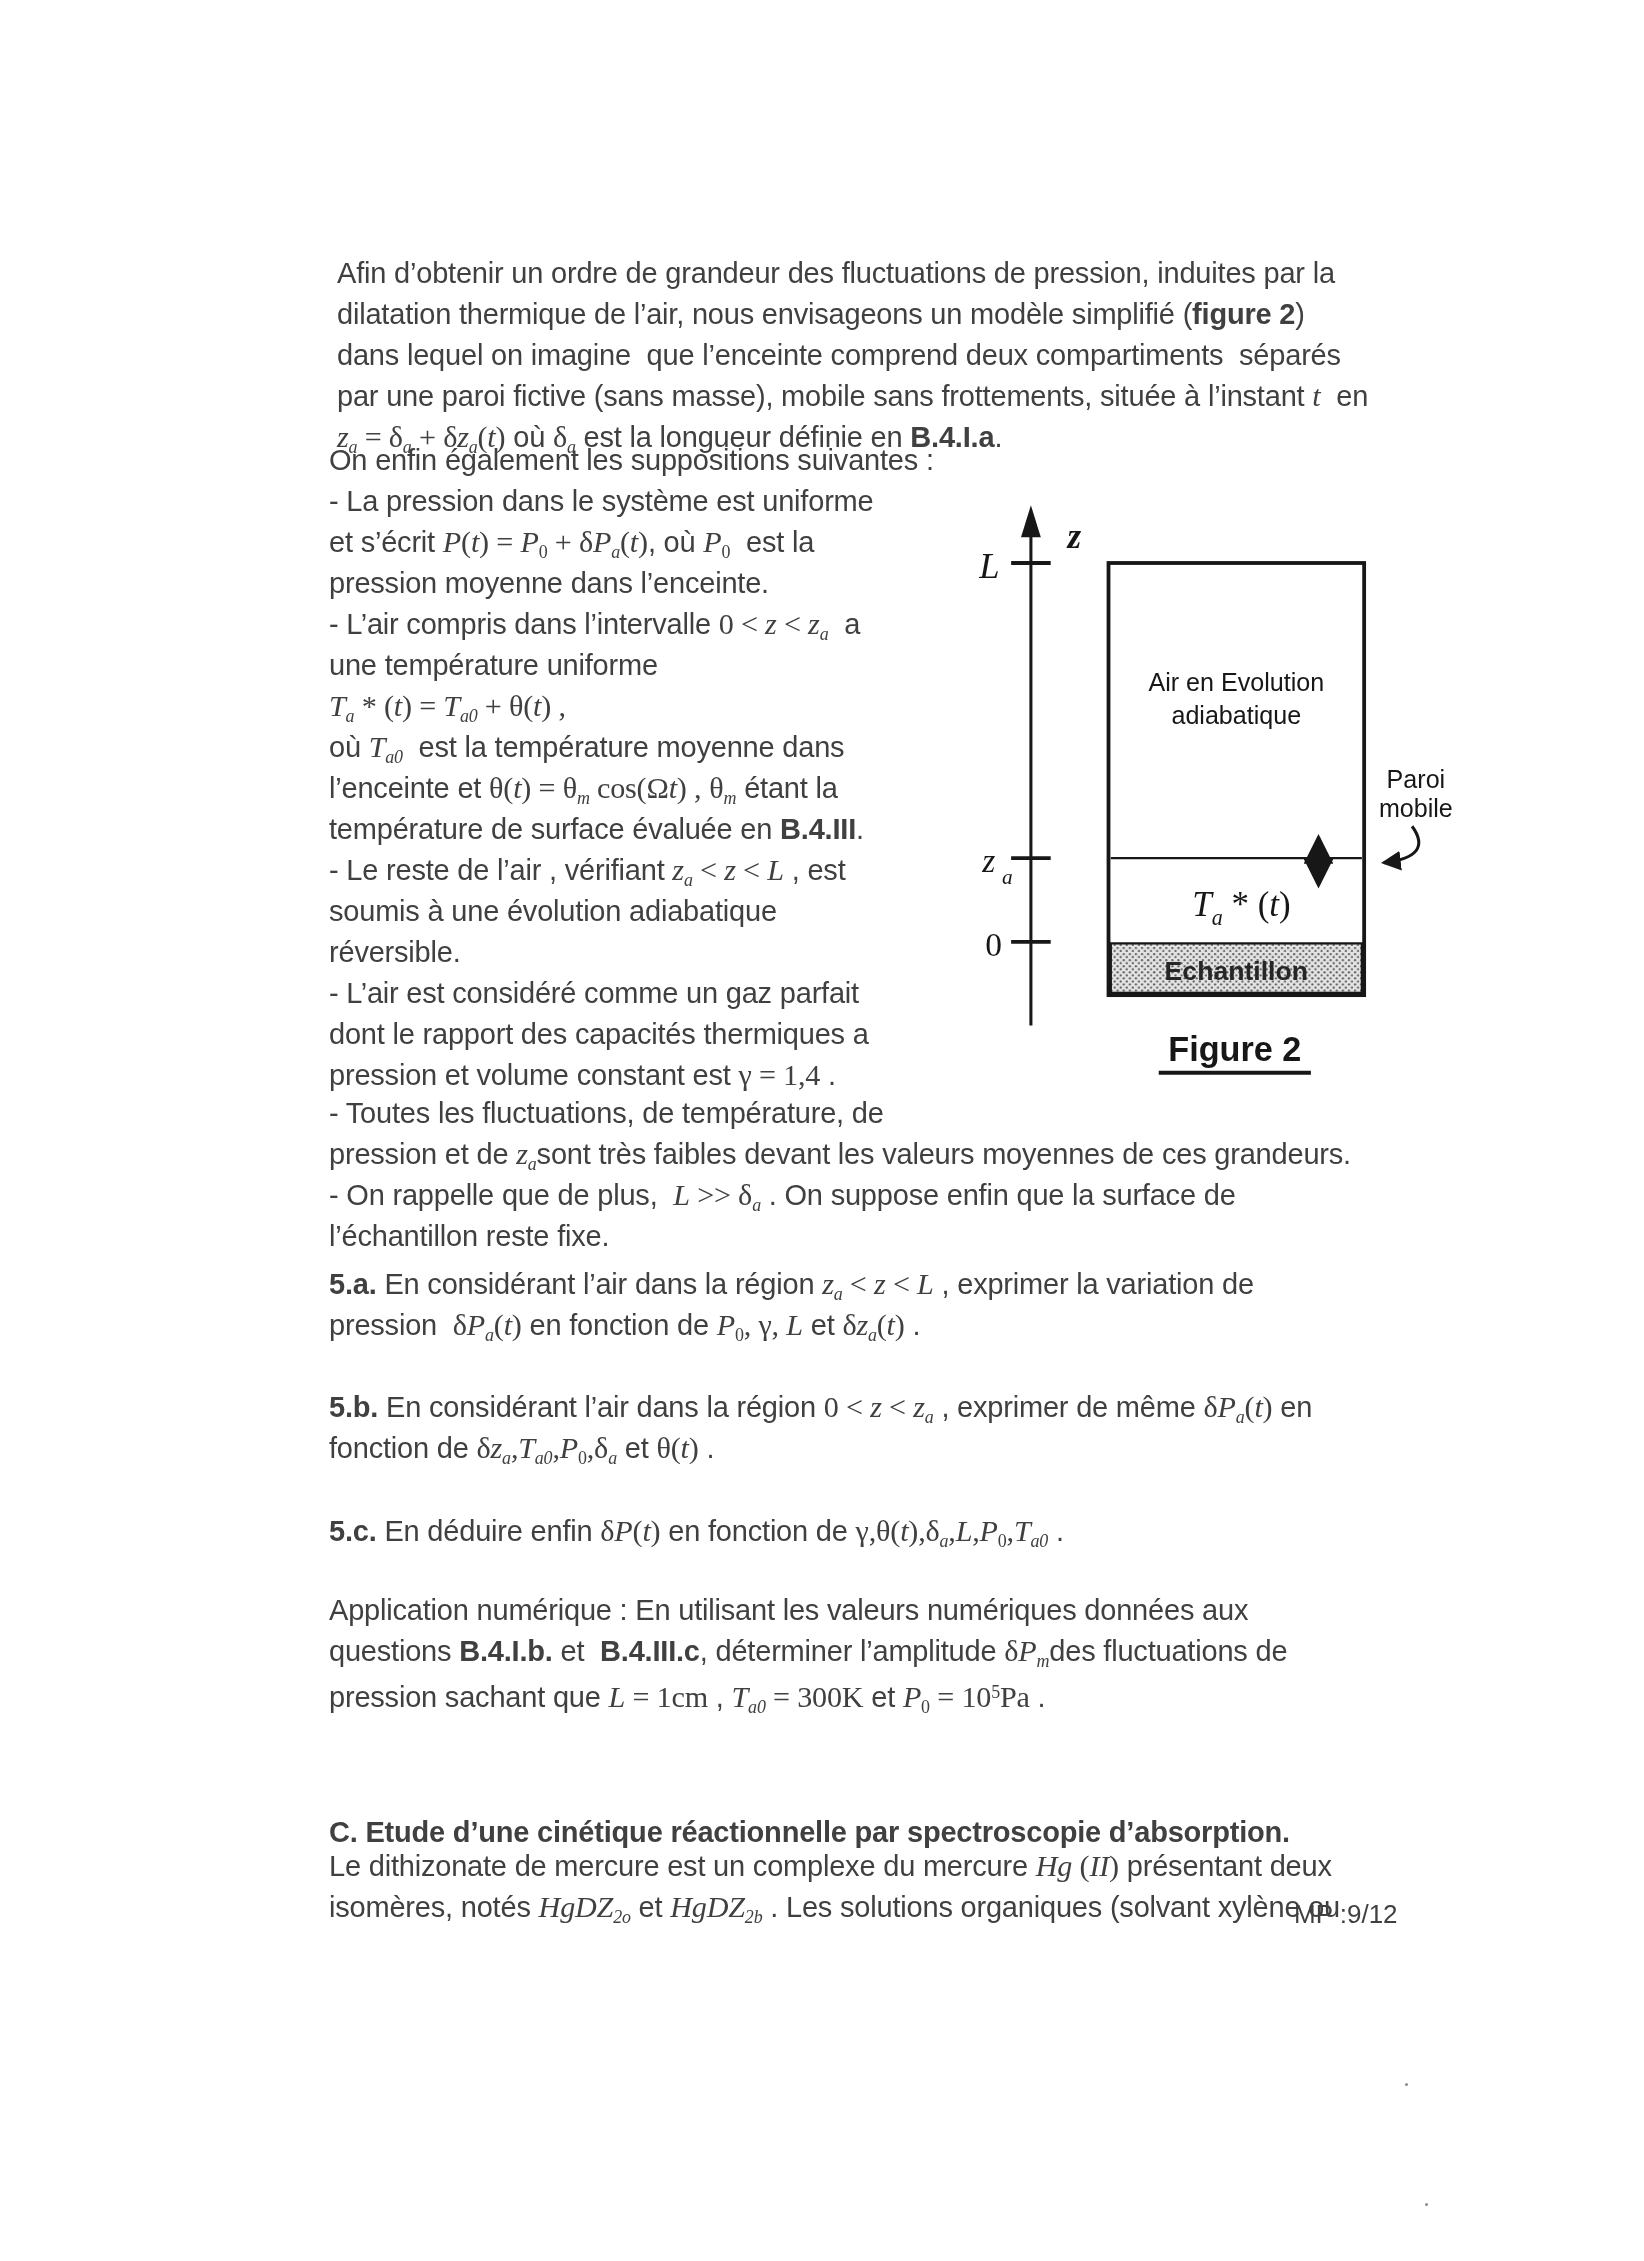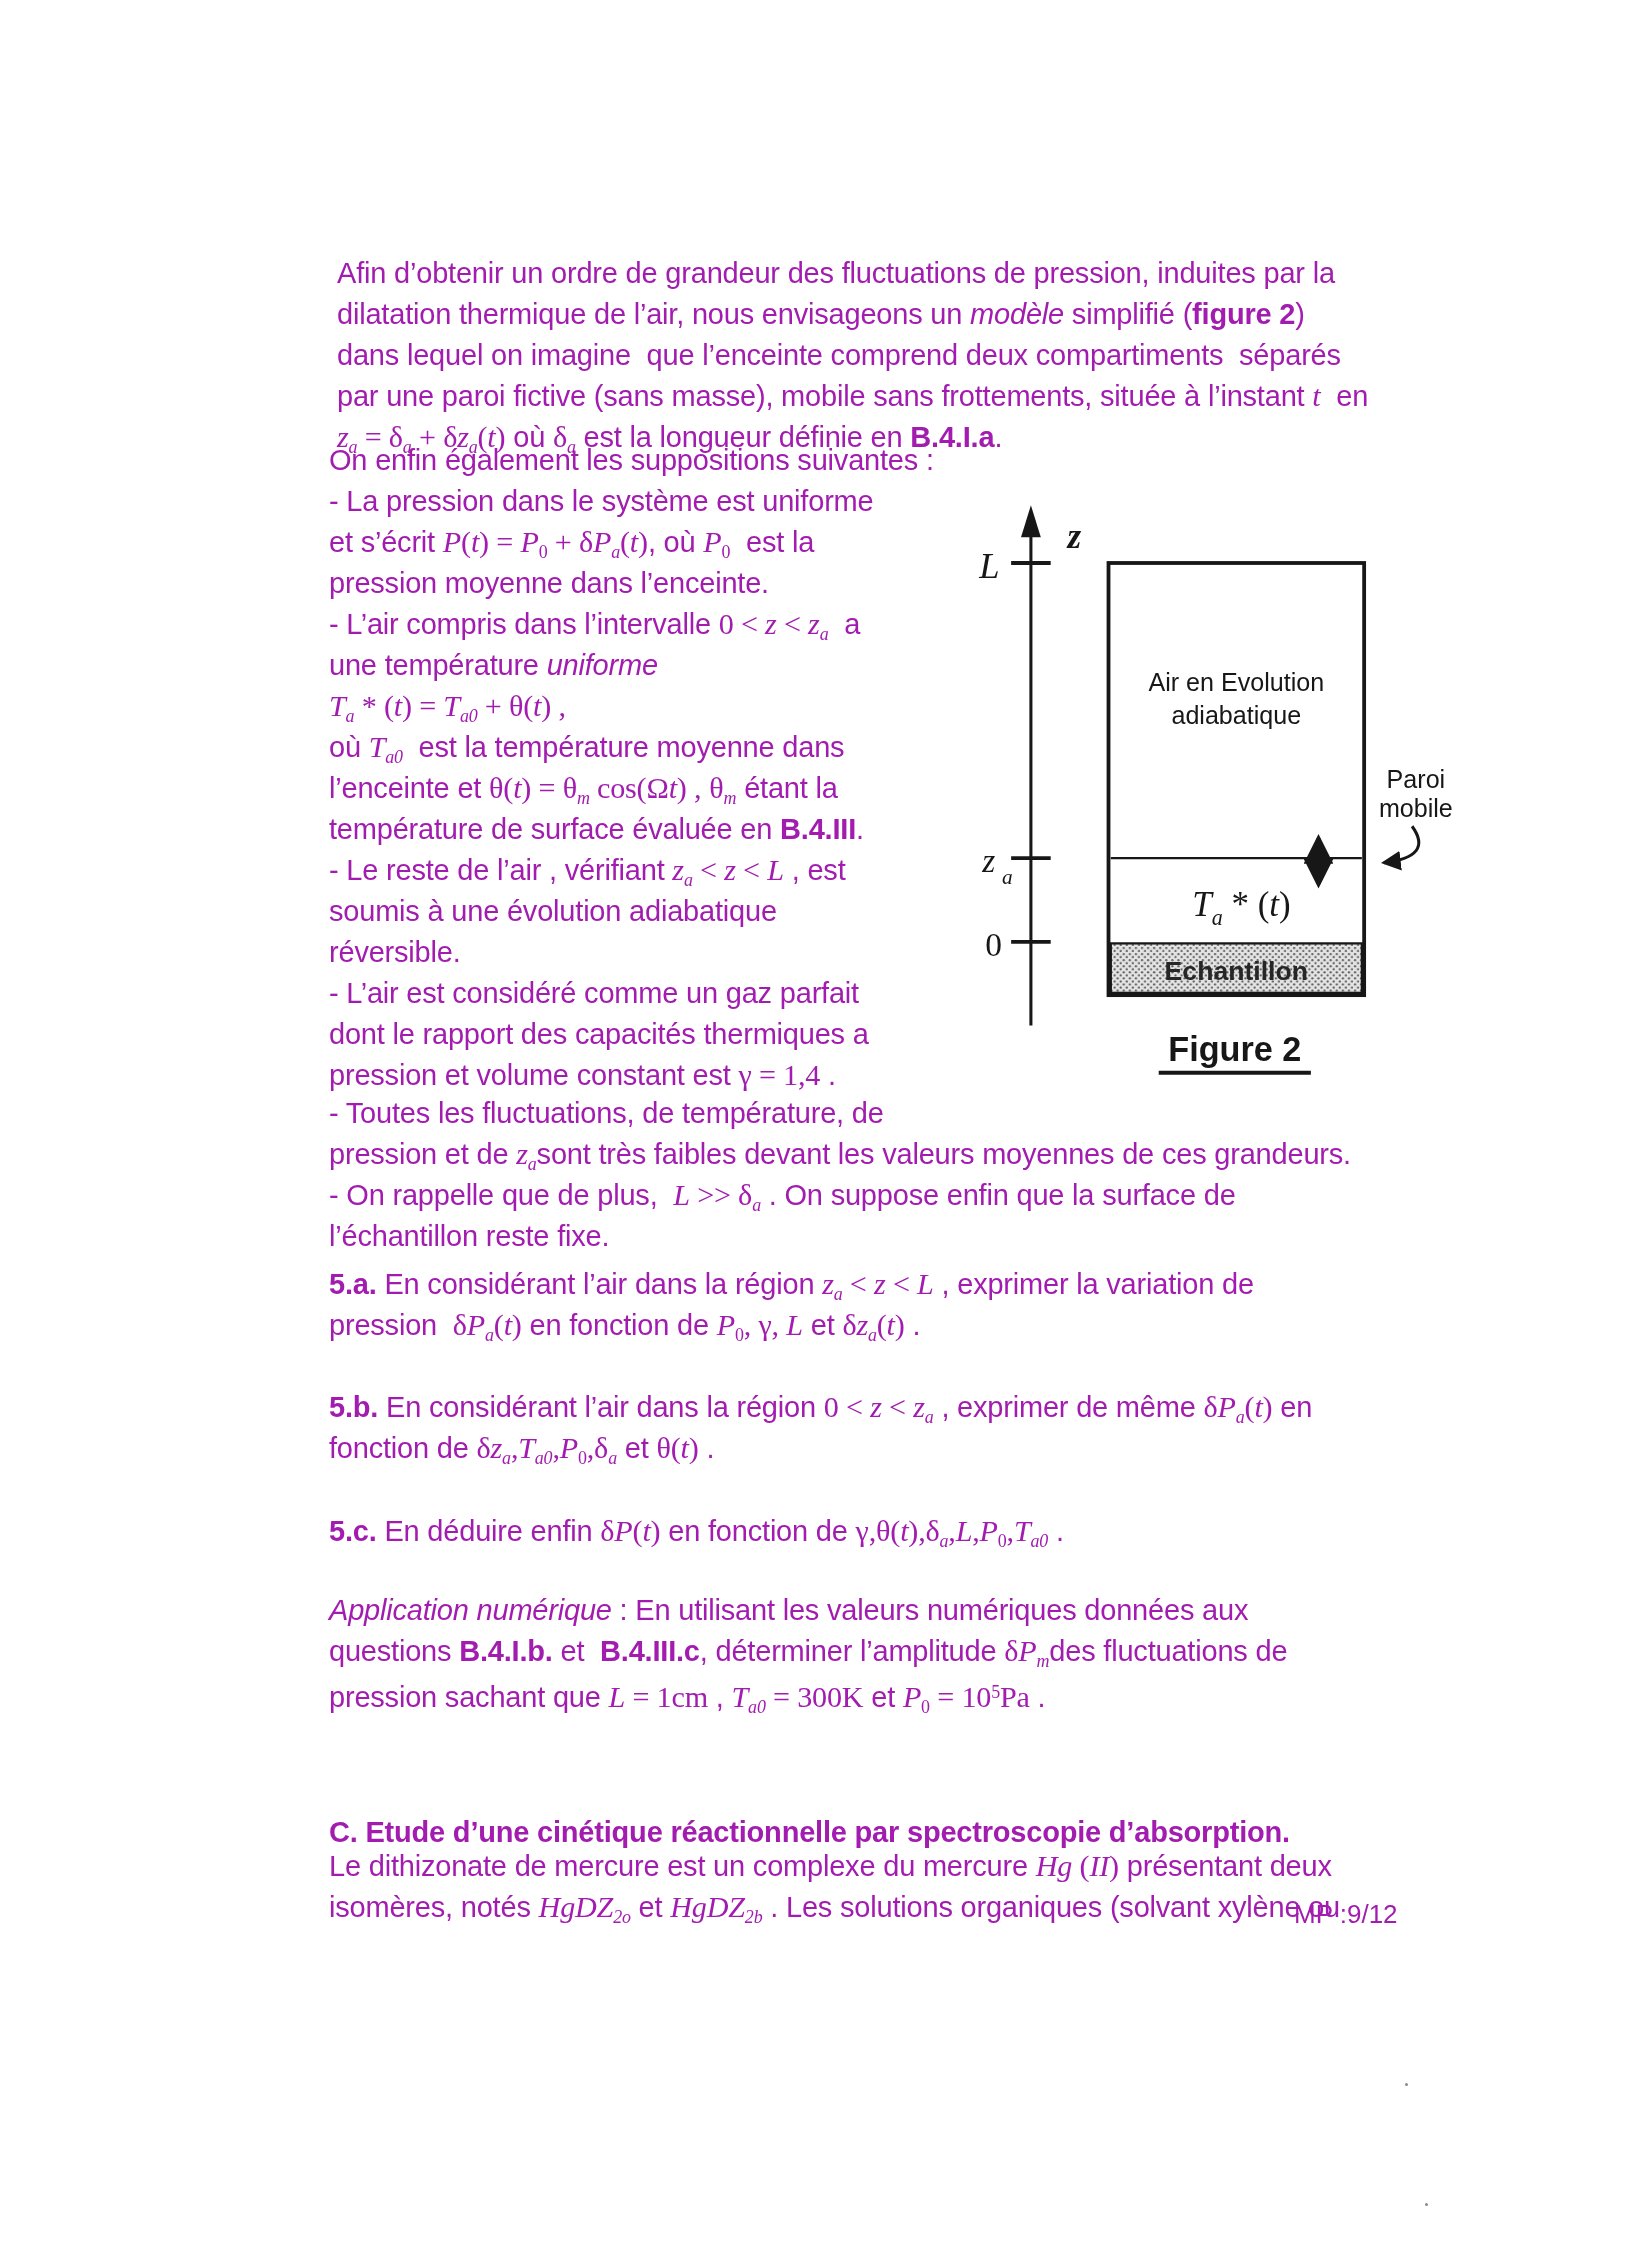--- a/index.html
+++ b/index.html
@@ -2,31 +2,31 @@
 <html style="font-size:12px"><head>
 <meta charset="utf-8">
 <style>
   html,body{margin:0;padding:0;background:#9a9a9a;}
   #page{
     position:relative;
     width:1645px;height:2261px;
     background:#ffffff;
     overflow:hidden;
     font-family:"Liberation Sans",sans-serif;
-    color:#a21caf;
+    color:#404040;
     -webkit-font-smoothing:antialiased;
   }
   .tblock{
     position:absolute;
     font-size:29px;
     letter-spacing:-0.2px;
     white-space:pre;
   }
   .tl{height:41px;line-height:41px;}
-  .seg-i{font-style:italic;}
+  .seg-i{}
   .seg-b{font-weight:bold;}
   .seg-m{font-family:"Liberation Serif",serif;font-size:1.04em;}
   .seg-mi{font-family:"Liberation Serif",serif;font-style:italic;font-size:1.04em;}
   .seg-ms{font-family:"Liberation Serif",serif;font-size:0.62em;vertical-align:-0.32em;}
   .seg-mis{font-family:"Liberation Serif",serif;font-style:italic;font-size:0.62em;vertical-align:-0.32em;}
   .seg-msup{font-family:"Liberation Serif",serif;font-size:0.62em;vertical-align:0.5em;}
   #figure-svg{position:absolute;left:967px;top:499px;}
   .fig-sans{font-family:"Liberation Sans",sans-serif;}
   .fig-serif{font-family:"Liberation Serif",serif;}
   .speck{position:absolute;width:3px;height:3px;border-radius:50%;background:#8a8a8a;}

